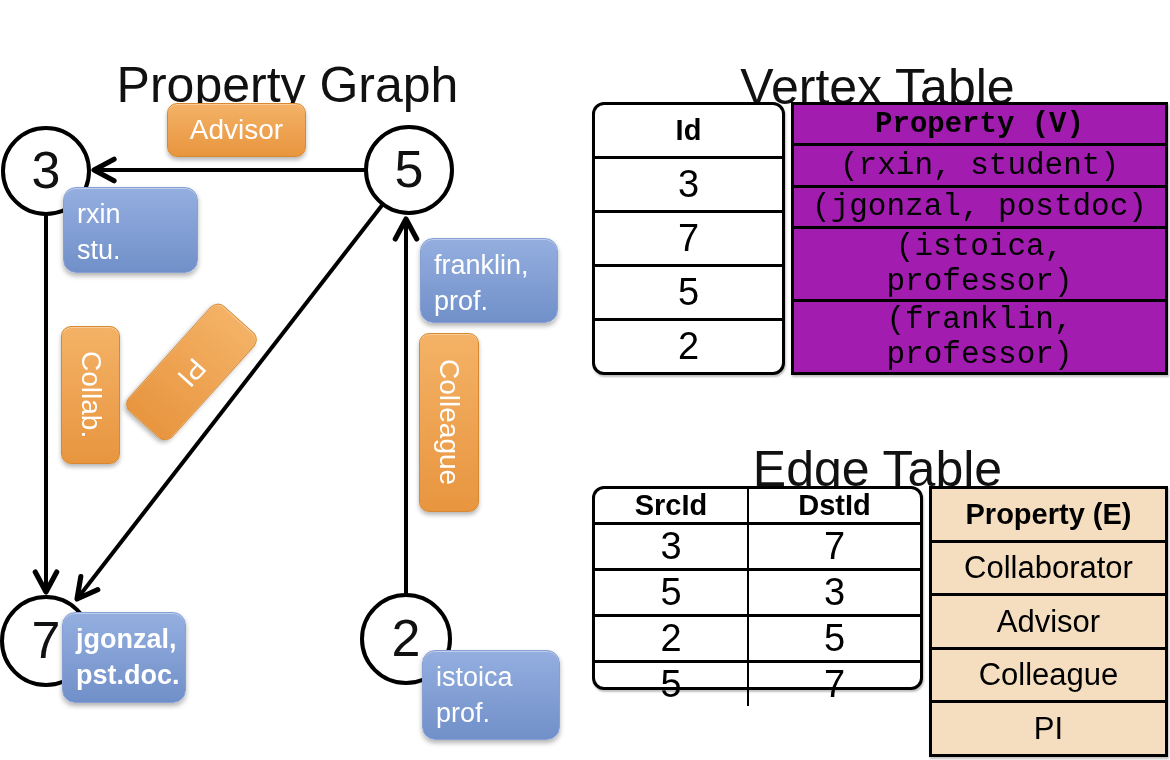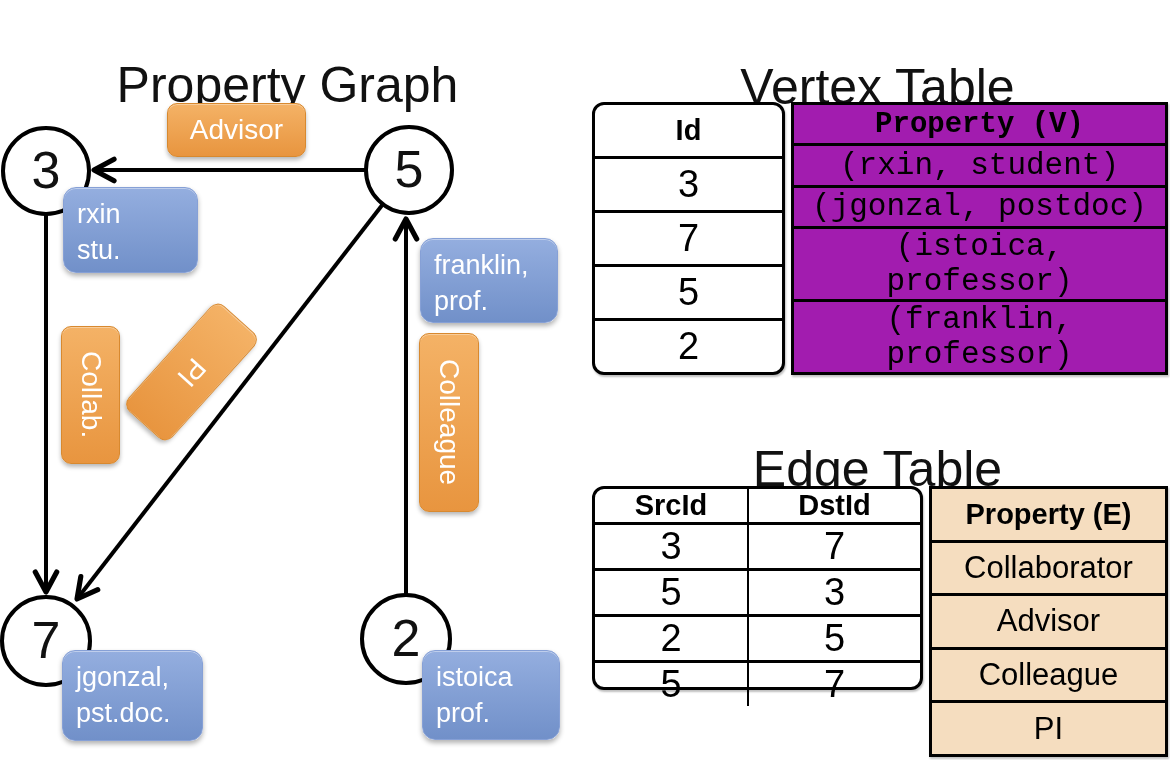--- a/index.html
+++ b/index.html
@@ -31,21 +31,21 @@
   .trow + .trow{border-top:3px solid #000;}
   .tsplit{flex:1;display:flex;flex-direction:row;align-items:stretch;}
   .tsplit + .tsplit{border-top:3px solid #000;}
   .tcell{display:flex;align-items:center;justify-content:center;}
   .tcell.src{width:152px;}
   .tcell.dst{flex:1;border-left:2.5px solid #000;}
   .th{font-weight:700;font-size:29px;color:#000;}
   .tid{font-size:38px;color:#000;}
   .tprop{font-size:31px;color:#000;}
   .fill-v{background:#a21caf;font-family:Liberation Mono, monospace;}
-  .fill-e{background:#F5DDBF;}
+  .fill-e{background:#F5DDBF;justify-content:flex-end;}
   .fill-w{background:#fff;border-radius:12px;}
 </style>
 </head>
 <body>
 
 <div class="canvas">
 
   <div class="title" id="graph-title">Property Graph</div>
 
   <svg class="edge-layer" width="580" height="760" viewBox="0 0 580 760">
@@ -83,21 +83,21 @@
   </div>
 
   <div class="bcard" style="left:63px;top:187px;width:135px;height:86px;">
     <div>rxin</div>
     <div>stu.</div>
   </div>
   <div class="bcard" style="left:420px;top:190px;width:138px;height:85px;margin-top:48px;">
     <div>franklin,</div>
     <div>prof.</div>
   </div>
-  <div class="bcard" style="left:62px;top:650px;width:141px;height:91px;">
+  <div class="bcard" style="left:62px;top:612px;width:124px;height:91px;font-weight:bold;">
     <div>jgonzal,</div>
     <div>pst.doc.</div>
   </div>
   <div class="bcard" style="left:422px;top:650px;width:138px;height:90px;">
     <div>istoica</div>
     <div>prof.</div>
   </div>
 
   <div class="title" id="vertex-title">Vertex Table</div>
 

